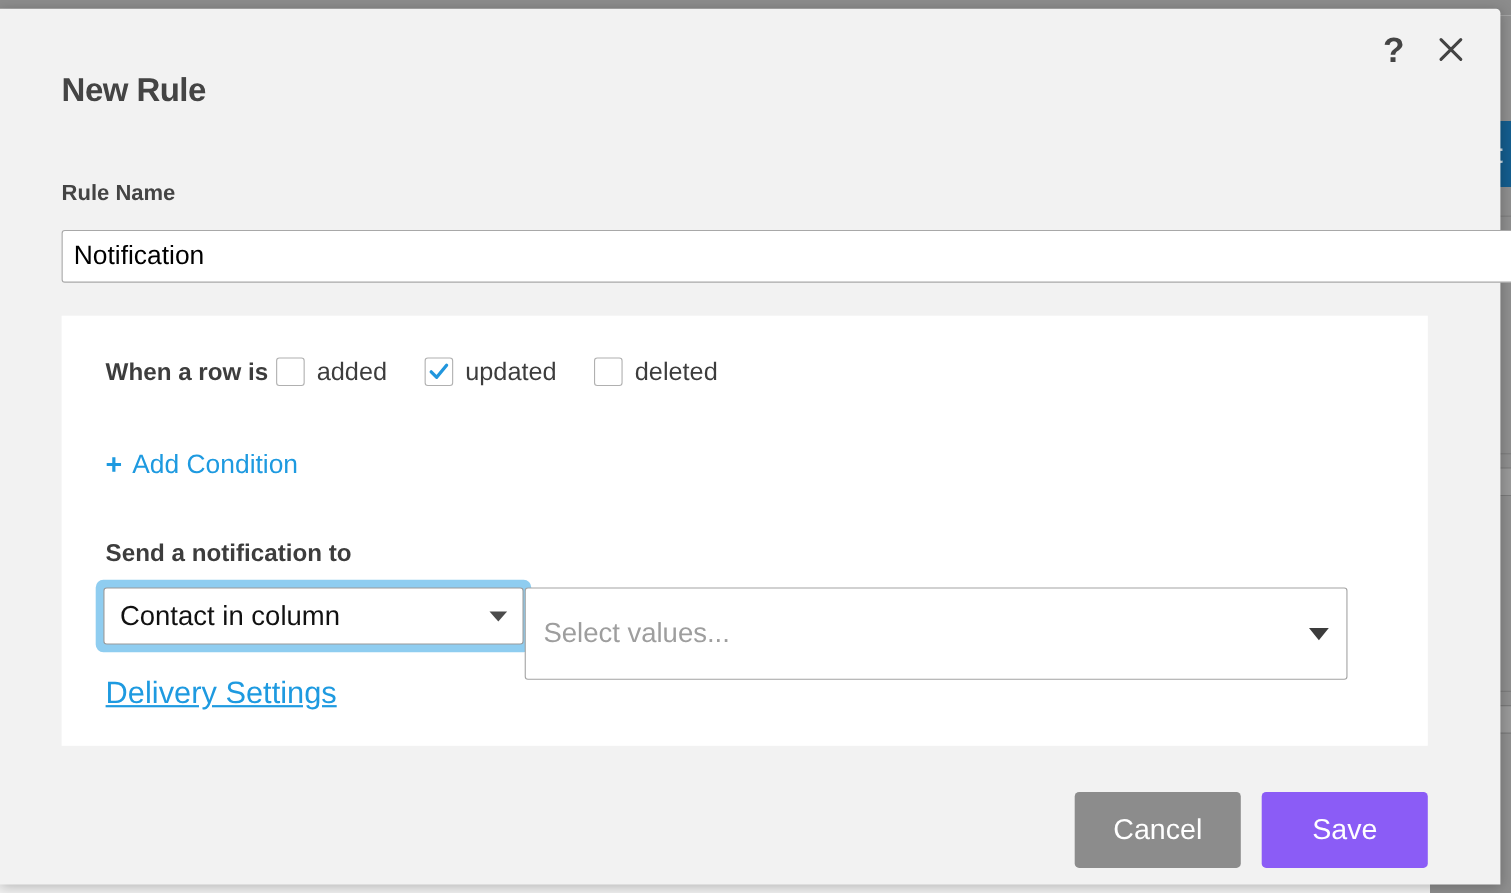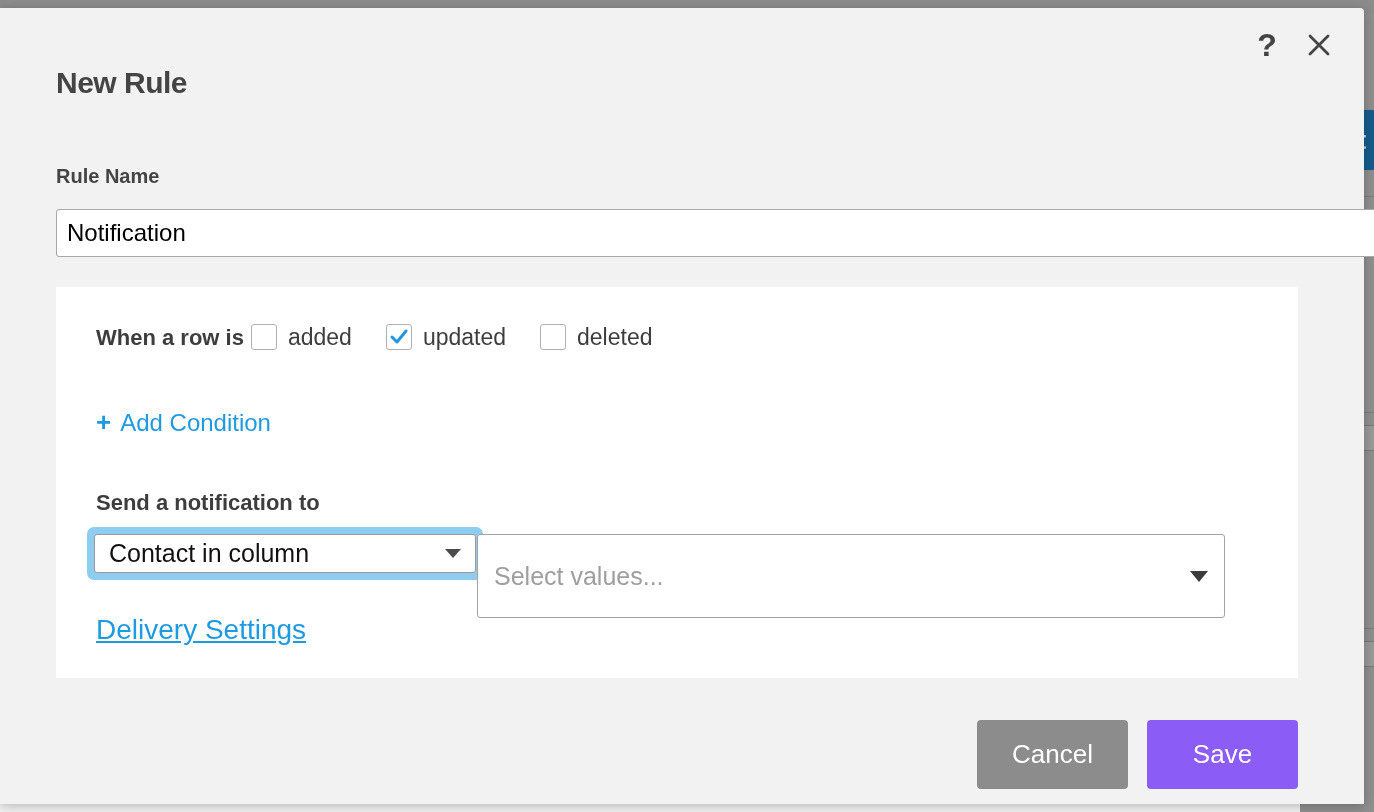--- a/index.html
+++ b/index.html
@@ -145,21 +145,21 @@
     align-items: center;
   }
   .trigger-label {
     font-size: 22px;
     font-weight: bold;
     color: #3d3d3d;
     margin-right: 7px;
   }
   .cb-group {
     display: flex;
-    align-items: flex-start;
+    align-items: flex-end;
     margin-right: 34px;
     cursor: pointer;
   }
   .cb-box {
     width: 26px; height: 26px;
     border: 1px solid #b0b0b0;
     border-radius: 3px;
     background: #ffffff;
     margin-right: 11px;
     display: flex;
@@ -193,21 +193,21 @@
     position: absolute;
     left: 40px; top: 203px;
     font-size: 22px;
     font-weight: bold;
     color: #3d3d3d;
   }
 
   .select-focus-wrap {
     position: absolute;
     left: 31px; top: 240px;
-    width: 396px; height: 53px;
+    width: 396px; height: 66px;
     border: 4px solid #8fcdf0;
     border-radius: 7px;
     background: #8fcdf0;
     padding: 3px;
   }
   .select-contact {
     width: 100%; height: 100%;
     border: 1px solid #9a9a9a;
     border-radius: 3px;
     background: #ffffff;

